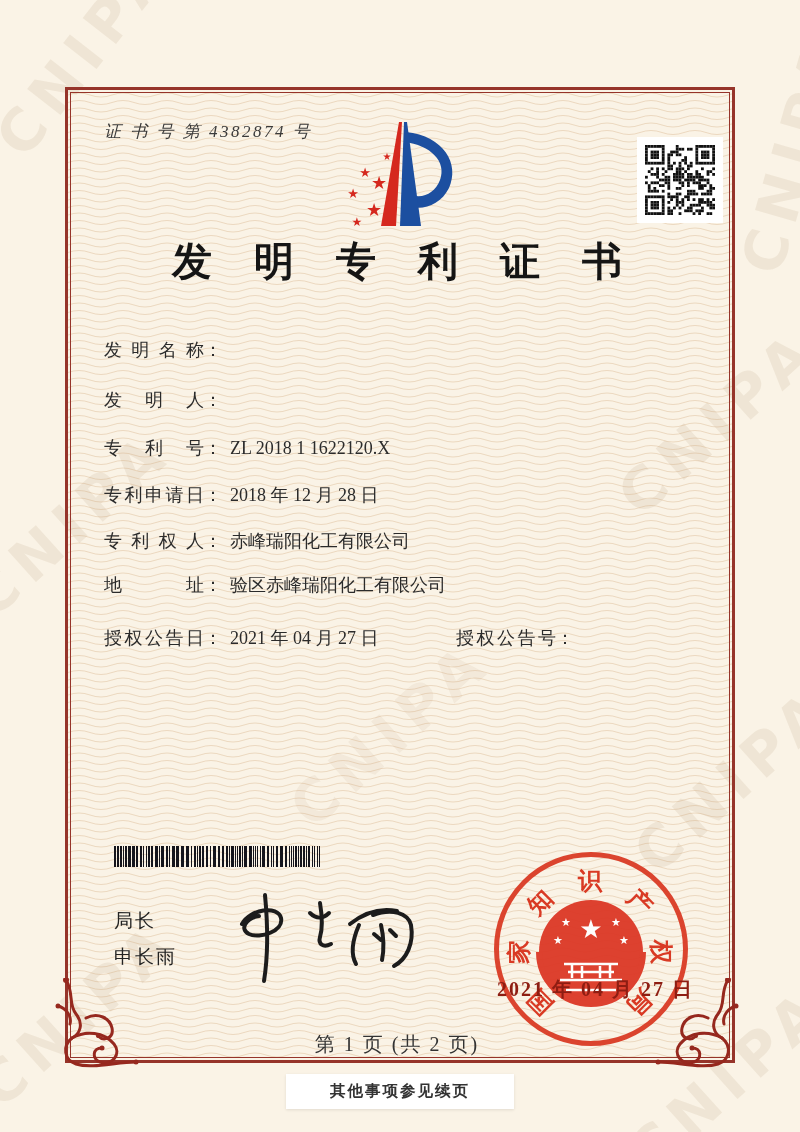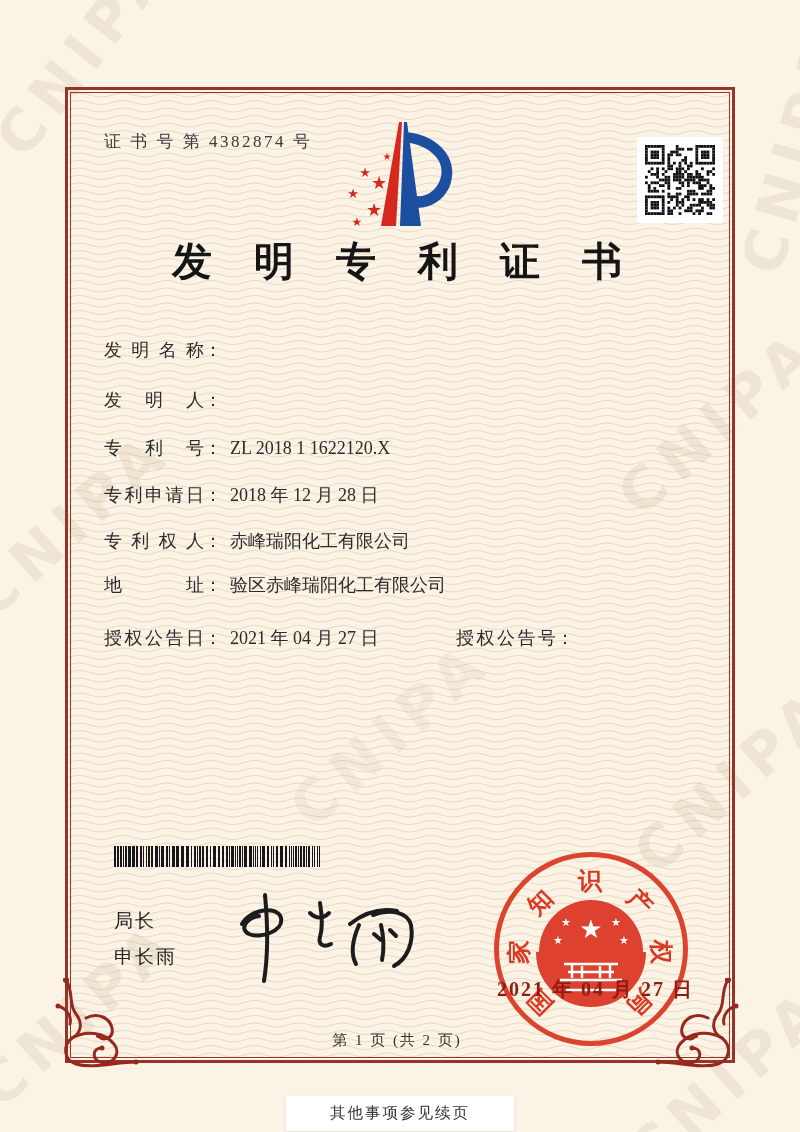--- a/index.html
+++ b/index.html
@@ -12,22 +12,22 @@
       font-size:58px;letter-spacing:10px;color:rgba(172,140,104,0.13);
       white-space:nowrap;pointer-events:none;}
 
   
   .frame{position:absolute;left:65px;top:87px;width:664px;height:970px;
          border:3px solid #96342a;}
   .frame-inner{position:absolute;left:2px;top:2px;right:2px;bottom:2px;
          border:1px solid #96342a;}
   .waves{position:absolute;left:0;top:0;width:100%;height:100%;overflow:hidden;}
 
-  .certno{position:absolute;left:104px;top:130px;font-size:17px;color:#3a3a3a;
-          letter-spacing:2.5px;}
+  .certno{position:absolute;left:104px;top:120px;font-size:17px;color:#3a3a3a;
+          letter-spacing:2.5px;font-style:italic;}
 
   .logo{position:absolute;left:330px;top:116px;width:150px;height:120px;}
 
   .qrbox{position:absolute;left:637px;top:137px;width:86px;height:86px;background:#ffffff;}
   .qrbox svg{position:absolute;left:8px;top:8px;}
 
   .title{position:absolute;left:65px;top:234px;width:664px;text-align:center;
          font-size:40px;font-weight:700;color:#151515;letter-spacing:0.40em;
          text-indent:0.40em;white-space:nowrap;}
 
@@ -52,24 +52,24 @@
 
   .seal{position:absolute;left:494px;top:852px;width:194px;height:194px;}
   .seal-ring{position:absolute;left:0;top:0;width:184px;height:184px;border:5px solid #d93a24;
              border-radius:50%;opacity:.95;}
   .seal-char{position:absolute;left:0;top:0;width:194px;height:194px;text-align:center;
              font-size:24px;font-weight:700;color:#d93a24;pointer-events:none;}
   .seal-date{position:absolute;left:497px;top:976px;width:200px;font-size:20px;
              color:#8e1d12;letter-spacing:2px;font-weight:700;z-index:5;}
 
   .pageinfo{position:absolute;left:65px;top:1031px;width:664px;text-align:center;
-            font-size:15px;color:#333;letter-spacing:2px;}
-  .note{position:absolute;left:50%;top:1096px;transform:translateX(-50%);
+            font-size:20px;color:#333;letter-spacing:2px;}
+  .note{position:absolute;left:50%;top:1074px;transform:translateX(-50%);
         background:#ffffff;padding:7px 44px;font-size:15.5px;color:#333;
-        letter-spacing:2px;box-shadow:0 1px 3px rgba(0,0,0,0.10);}
+        letter-spacing:2px;box-shadow:0 1px 3px rgba(0,0,0,0.10);font-weight:bold;}
 
   .flourish{position:absolute;z-index:3;}
 </style>
 </head>
 <body>
 
 <div class="page">
 
   <div class="wm" style="left:-38px;top:18px;transform:rotate(-52deg);">CNIPA</div>
   <div class="wm" style="left:672px;top:120px;transform:rotate(-74deg);">CNIPA</div>

